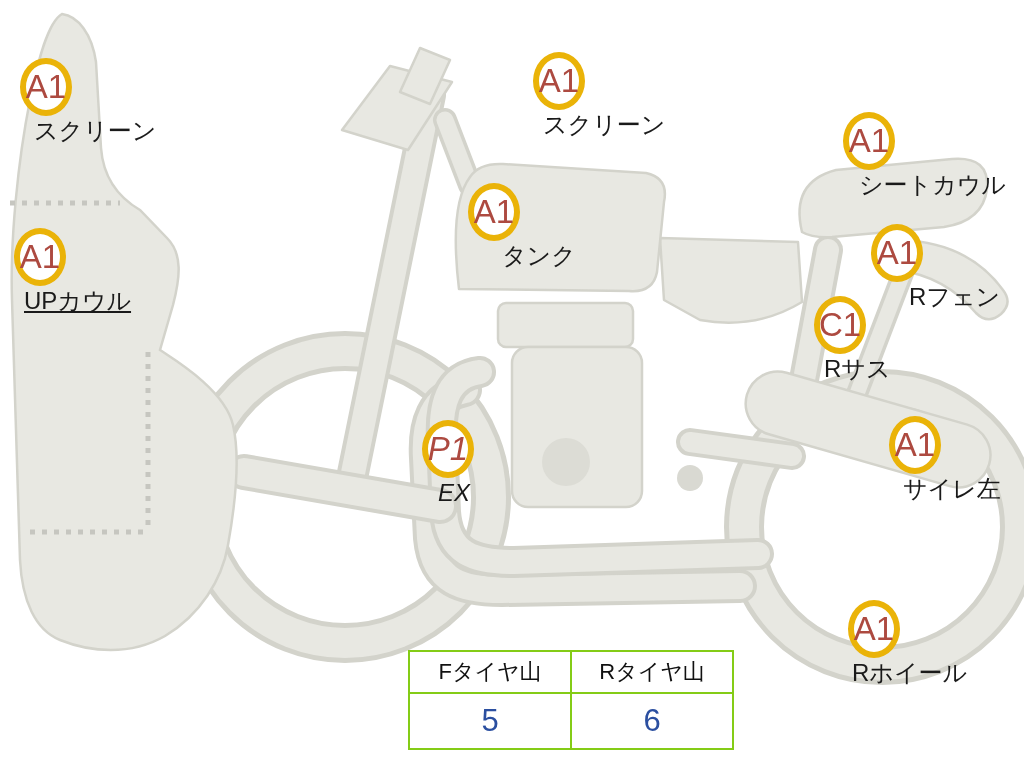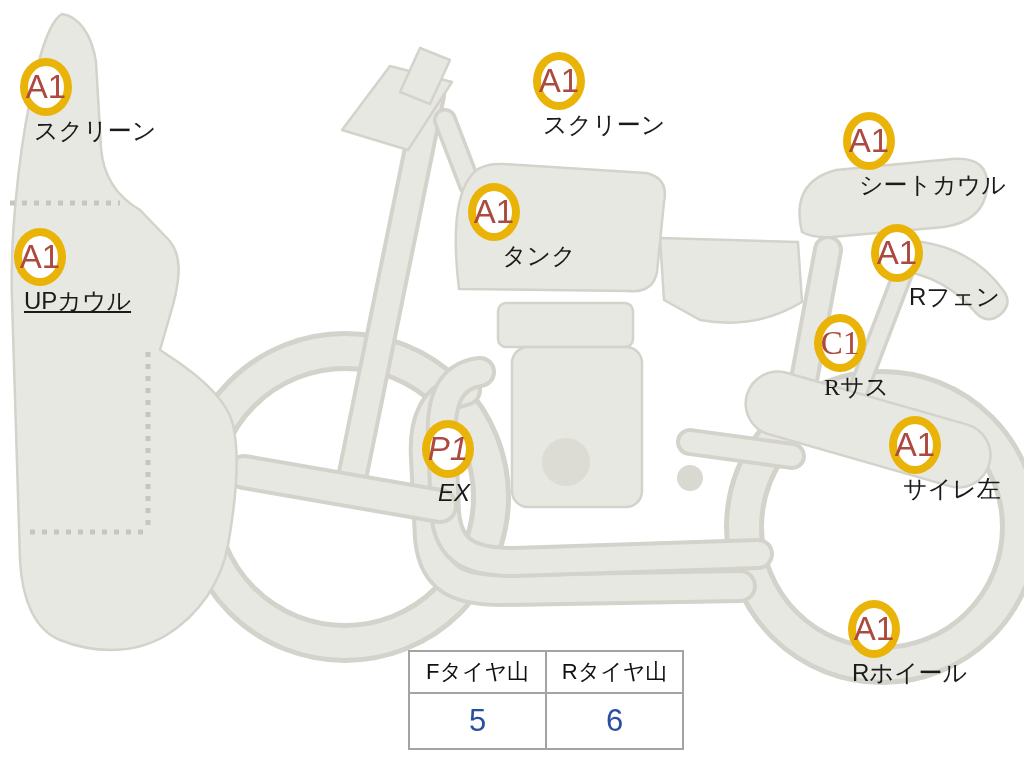--- a/index.html
+++ b/index.html
@@ -22,21 +22,21 @@
   }
   .part-label {
     position: absolute;
     z-index: 5;
   }
   .badge {
     width: 52px;
     height: 58px;
     border-radius: 50%;
     background: #ffffff;
-    border: 8px solid #eab308;
+    border: 6px solid #eab308;
     display: flex;
     align-items: center;
     justify-content: center;
     font-size: 33px;
     color: #ad4a40;
     box-sizing: border-box;
   }
   .pname {
     margin-top: 2px;
     font-size: 24px;
@@ -46,22 +46,22 @@
   }
   #tire-table {
     position: absolute;
     left: 408px;
     top: 650px;
     border-collapse: collapse;
     z-index: 5;
     background: #ffffff;
   }
   #tire-table th, #tire-table td {
-    border: 2px solid #a3a3a3;
-    width: 137px;
+    border: 2px solid #84cc16;
+    width: 162px;
     text-align: center;
     box-sizing: border-box;
   }
   #tire-table th {
     font-size: 22px;
     font-weight: normal;
     color: #111111;
     height: 42px;
     padding: 0 6px;
   }
@@ -187,21 +187,21 @@
     <div class="pname" style="margin-left:16px;">シートカウル</div>
   </div>
 
   <div class="part-label" style="left:871px; top:224px;">
     <div class="badge">
         <span>A1</span>
       </div>
     <div class="pname" style="margin-left:38px;">Rフェン</div>
   </div>
 
-  <div class="part-label" style="left:814px; top:314px;font-family:Liberation Serif, serif;">
+  <div class="part-label" style="left:814px; top:296px;">
     <div class="badge">
         <span>C1</span>
       </div>
     <div class="pname" style="margin-left:10px;">Rサス</div>
   </div>
 
   <div class="part-label" style="left:422px; top:420px;font-style:italic;">
     <div class="badge">
         <span>P1</span>
       </div>

